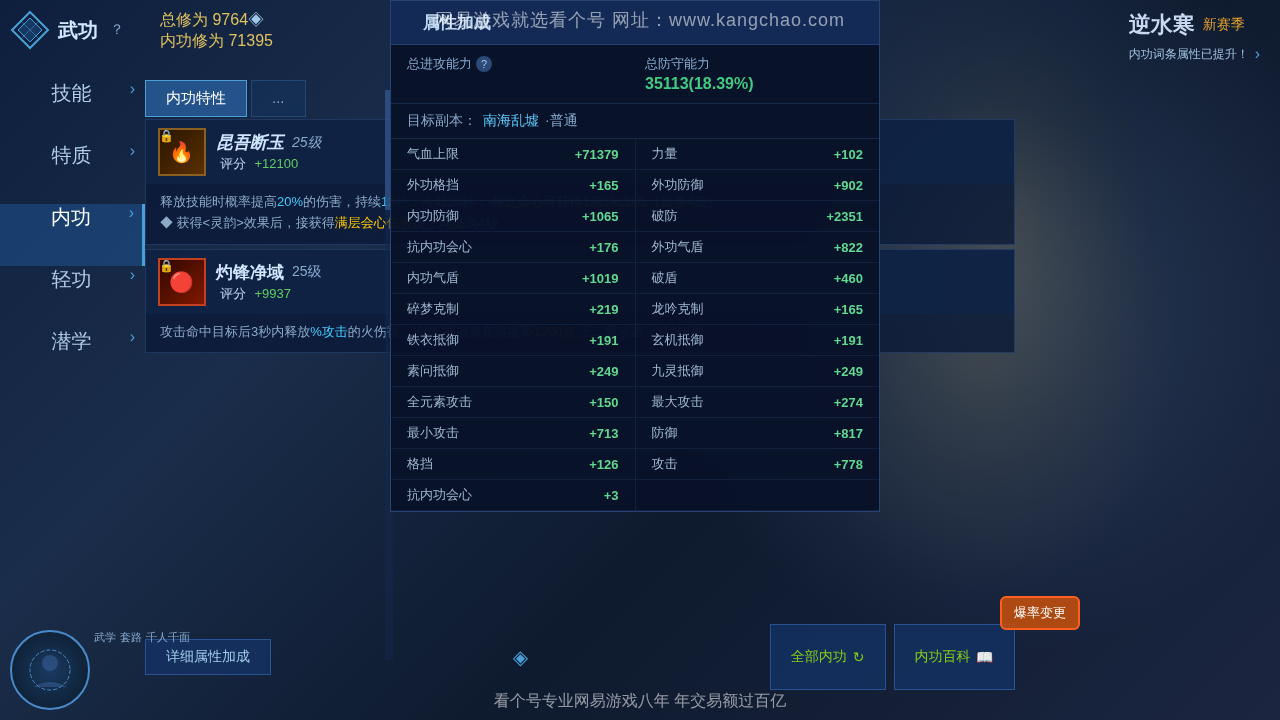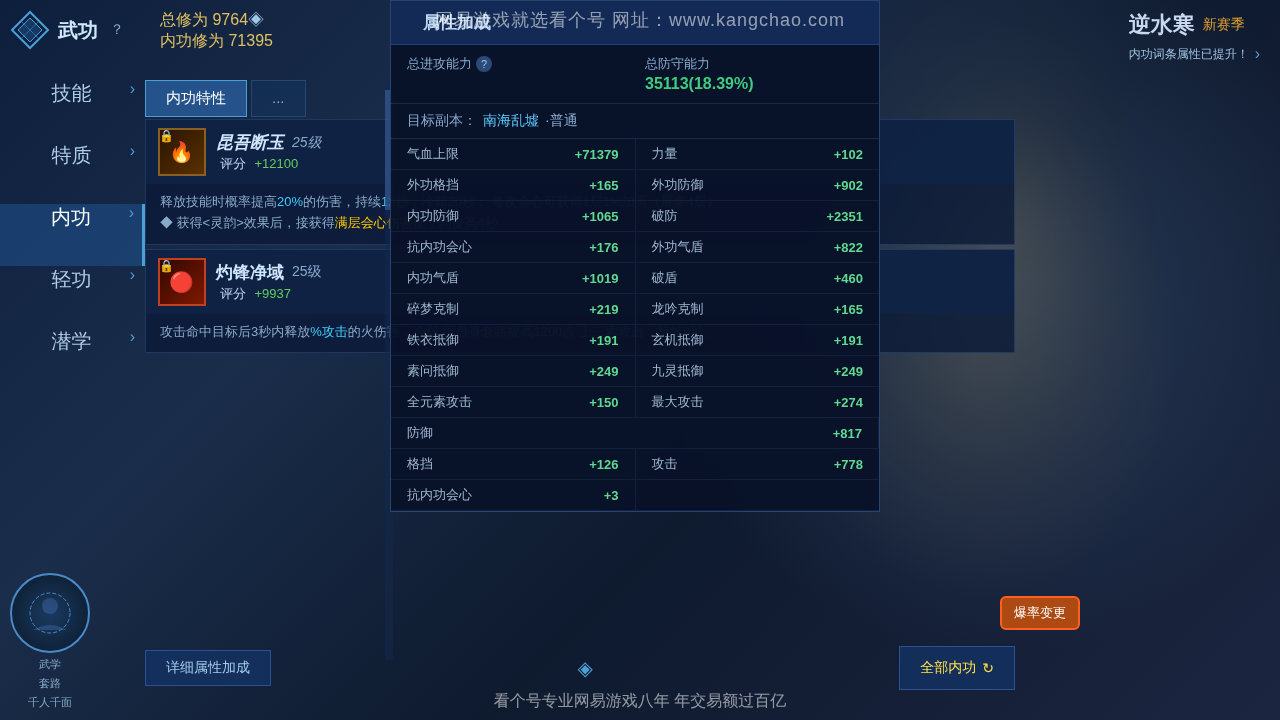--- a/index.html
+++ b/index.html
@@ -351,38 +351,38 @@
     }
 
     .bottom-right-btns {
       display: flex;
       gap: 8px;
     }
 
     .btn-neigong {
       background: rgba(20,50,100,0.8);
       border: 1px solid rgba(60,120,200,0.5);
-      color: #fde047;
-      padding: 12px 20px;
+      color: #84cc16;
+      padding: 23px 20px;
       font-size: 14px;
       cursor: pointer;
       display: flex;
       align-items: center;
       gap: 6px;
     }
 
     
     .bottom-left {
       position: absolute;
       bottom: 10px;
       left: 10px;
       z-index: 60;
       display: flex;
-      flex-direction: column;
-      align-items: center;
+      flex-direction: row;
+      align-items: flex-start;
       gap: 4px;
     }
     .avatar-circle {
       width: 80px;
       height: 80px;
       border-radius: 50%;
       border: 2px solid #4a8ac8;
       background: radial-gradient(circle, #1a3a60 0%, #0a1828 100%);
       display: flex;
       align-items: center;
@@ -681,20 +681,24 @@
           <span class="attr-name">全元素攻击</span>
           <span class="attr-value">+150</span>
         </div>
         <div class="attr-cell">
           <span class="attr-name">最大攻击</span>
           <span class="attr-value">+274</span>
         </div>
       </div>
       <div class="attr-row">
         <div class="attr-cell">
+          <span class="attr-name">最小攻击</span>
+          <span class="attr-value">+713</span>
+        </div>
+        <div class="attr-cell">
           <span class="attr-name">防御</span>
           <span class="attr-value">+817</span>
         </div>
       </div>
       <div class="attr-row">
         <div class="attr-cell">
           <span class="attr-name">格挡</span>
           <span class="attr-value">+126</span>
         </div>
         <div class="attr-cell">
@@ -720,20 +724,24 @@
 </div>
 
 <div class="bottom-bar">
   <button class="detail-btn">详细属性加成</button>
   <div style="color:#4a9fd4;font-size:20px;">◈</div>
   <div class="bottom-right-btns">
     <button class="btn-neigong">
       <span>全部内功</span>
       <span>↻</span>
     </button>
+    <button class="btn-neigong">
+      <span>内功百科</span>
+      <span>📖</span>
+    </button>
   </div>
 </div>
 
 <div class="bottom-left">
   <div class="avatar-circle">
     <svg width="50" height="50">
       <circle cx="25" cy="25" r="20" fill="none" stroke="#4a8ac8" stroke-width="1" stroke-dasharray="4,2"></circle>
       <circle cx="25" cy="18" r="8" fill="rgba(60,100,160,0.5)"></circle>
       <path d="M8 42 Q25 32 42 42" fill="rgba(60,100,160,0.5)"></path>
     </svg>

